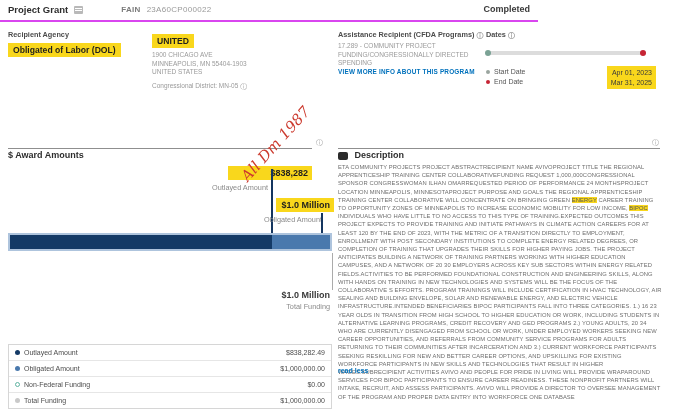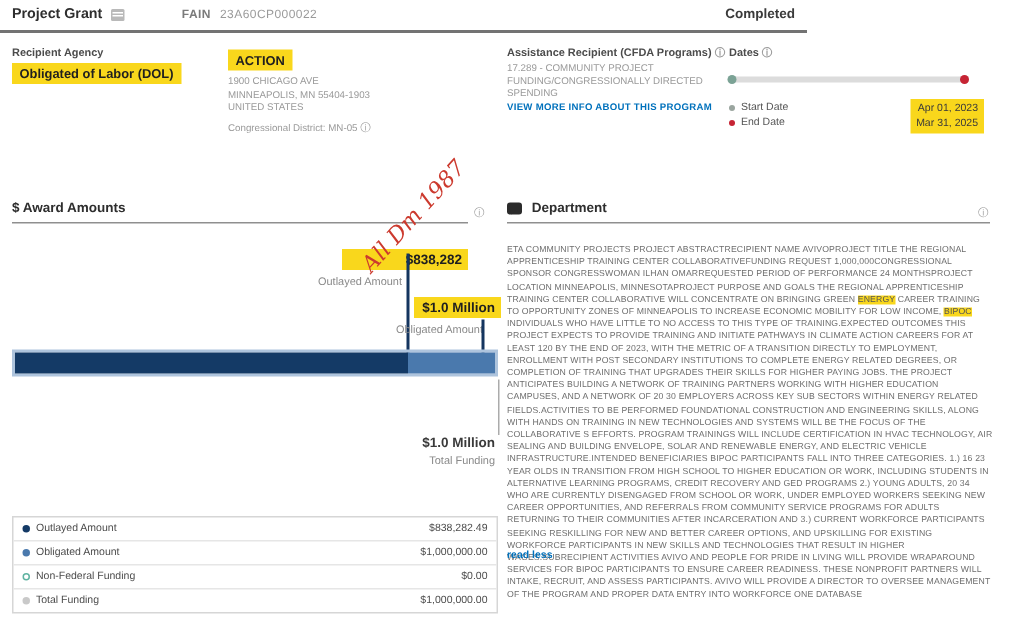--- a/index.html
+++ b/index.html
@@ -1,19 +1,19 @@
 <!DOCTYPE html>
 <html><head>
 <meta charset="utf-8">
 <style>
   html,body{margin:0;padding:0;background:#fff;}
   #app{position:relative;width:680px;height:415px;background:#fff;overflow:hidden;
        font-family:"Liberation Sans",sans-serif;color:#333;}
   
-  .hdr{position:absolute;left:0;top:0;width:538px;height:20px;border-bottom:2px solid #737373;}
+  .hdr{position:absolute;left:0;top:0;width:538px;height:20px;border-bottom:2px solid #d946ef;}
   .hdr-left{position:absolute;left:8px;top:4px;display:flex;align-items:center;gap:6px;}
   .award-type{font-size:9.5px;font-weight:bold;color:#2e2e2e;}
   .fain-icon{width:9px;height:8px;background:#b9b9b9;border-radius:1px;position:relative;}
   .fain-icon:before{content:"";position:absolute;left:1px;top:2px;width:7px;height:1px;background:#fff;box-shadow:0 2px 0 #fff;}
   .fain-label{font-size:8px;font-weight:bold;color:#7b7b7b;letter-spacing:.3px;padding-left:32px;}
   .fain-val{font-size:8px;color:#9a9a9a;letter-spacing:.3px;}
   .status{position:absolute;right:8px;top:4px;font-size:9px;font-weight:bold;color:#3a3a3a;}
   
   .lbl{font-size:7.3px;font-weight:bold;color:#4c4c4c;}
   .hl{display:inline-block;background:#f9d71c;padding:2px 5px;font-size:8.6px;font-weight:bold;color:#1f1f1f;}
@@ -29,21 +29,21 @@
   .timeline{position:absolute;left:0;top:21px;width:160px;height:4px;background:#dcdcdc;border-radius:2px;}
   .dot{position:absolute;top:-1px;width:6px;height:6px;border-radius:50%;}
   .dot-start{left:-1px;background:#7ba295;}
   .dot-end{right:0;background:#c62434;}
   .date-row{position:absolute;left:0;display:flex;align-items:center;gap:4px;font-size:7px;color:#555;}
   .bullet{width:4px;height:4px;border-radius:50%;display:inline-block;}
   .b-start{background:#9aa59f;} .b-end{background:#c62434;}
   .date-vals{position:absolute;right:6px;top:36px;background:#f9d71c;padding:2px 4px;text-align:right;
              font-size:7px;color:#3a3a3a;line-height:9.5px;}
   
-  .sec-title{position:absolute;font-size:9px;font-weight:bold;color:#2e2e2e;}
+  .sec-title{position:absolute;font-size:9px;font-weight:bold;color:#2e2e2e;margin-top:17px;}
   .rule{position:absolute;border-top:1px solid #8f8f8f;}
   .callout-amt{position:absolute;background:#f9d71c;font-size:9px;font-weight:bold;color:#1f1f1f;
                padding:2px 4px;text-align:right;}
   .callout-lbl{position:absolute;font-size:7.3px;color:#8a8a8a;text-align:right;}
   .vline{position:absolute;background:#14355f;width:2px;}
   .bar-outline{position:absolute;left:8px;top:233px;width:324px;height:18px;border:2px solid #aec4dd;
                box-sizing:border-box;display:flex;}
   .seg-outlayed{background:#143a66;width:82%;height:100%;}
   .seg-obligated{background:#4a79ad;width:18%;height:100%;}
   .total-line{position:absolute;left:332px;top:253px;width:1px;height:37px;background:#ababab;}
@@ -84,21 +84,21 @@
     </div>
     <span class="status">Completed</span>
   </div>
 
   <div class="col-awarding">
     <div class="lbl">Recipient Agency</div>
     <div class="hl mt3">Obligated of Labor (DOL)</div>
   </div>
 
   <div class="col-recipient">
-    <div class="hl mt3">ACTION</div>
+    <div class="hl mt3">UNITED</div>
     <div class="tiny mt3">
       <div>1900 CHICAGO AVE</div>
       <div>MINNEAPOLIS, MN 55404-1903</div>
       <div>UNITED STATES</div>
     </div>
     <div class="tiny mt5">
       <span>Congressional District: MN-05</span>
       <span class="info">ⓘ</span>
     </div>
   </div>
@@ -185,21 +185,21 @@
       <span class="name">
           <span class="sw sw-gray"></span>
         <span>Total Funding</span>
         </span>
       <span>$1,000,000.00</span>
     </div>
   </div>
 
   <div class="sec-title" style="left:338px;top:133px;">
     <span class="bubble"></span>
-    <span>Department</span>
+    <span>Description</span>
   </div>
   <span class="info" style="position:absolute;left:652px;top:139px;">ⓘ</span>
   <div class="rule" style="left:338px;top:148px;width:322px;"></div>
   <div class="desc-text" id="descText">ETA COMMUNITY PROJECTS PROJECT ABSTRACTRECIPIENT NAME AVIVOPROJECT TITLE THE REGIONAL APPRENTICESHIP TRAINING CENTER COLLABORATIVEFUNDING REQUEST 1,000,000CONGRESSIONAL SPONSOR CONGRESSWOMAN ILHAN OMARREQUESTED PERIOD OF PERFORMANCE 24 MONTHSPROJECT LOCATION MINNEAPOLIS, MINNESOTAPROJECT PURPOSE AND GOALS THE REGIONAL APPRENTICESHIP TRAINING CENTER COLLABORATIVE WILL CONCENTRATE ON BRINGING GREEN <mark>ENERGY</mark> CAREER TRAINING TO OPPORTUNITY ZONES OF MINNEAPOLIS TO INCREASE ECONOMIC MOBILITY FOR LOW INCOME, <mark>BIPOC</mark> INDIVIDUALS WHO HAVE LITTLE TO NO ACCESS TO THIS TYPE OF TRAINING.EXPECTED OUTCOMES THIS PROJECT EXPECTS TO PROVIDE TRAINING AND INITIATE PATHWAYS IN CLIMATE ACTION CAREERS FOR AT LEAST 120 BY THE END OF 2023, WITH THE METRIC OF A TRANSITION DIRECTLY TO EMPLOYMENT, ENROLLMENT WITH POST SECONDARY INSTITUTIONS TO COMPLETE ENERGY RELATED DEGREES, OR COMPLETION OF TRAINING THAT UPGRADES THEIR SKILLS FOR HIGHER PAYING JOBS. THE PROJECT ANTICIPATES BUILDING A NETWORK OF TRAINING PARTNERS WORKING WITH HIGHER EDUCATION CAMPUSES, AND A NETWORK OF 20 30 EMPLOYERS ACROSS KEY SUB SECTORS WITHIN ENERGY RELATED FIELDS.ACTIVITIES TO BE PERFORMED FOUNDATIONAL CONSTRUCTION AND ENGINEERING SKILLS, ALONG WITH HANDS ON TRAINING IN NEW TECHNOLOGIES AND SYSTEMS WILL BE THE FOCUS OF THE COLLABORATIVE S EFFORTS. PROGRAM TRAININGS WILL INCLUDE CERTIFICATION IN HVAC TECHNOLOGY, AIR SEALING AND BUILDING ENVELOPE, SOLAR AND RENEWABLE ENERGY, AND ELECTRIC VEHICLE INFRASTRUCTURE.INTENDED BENEFICIARIES BIPOC PARTICIPANTS FALL INTO THREE CATEGORIES. 1.) 16 23 YEAR OLDS IN TRANSITION FROM HIGH SCHOOL TO HIGHER EDUCATION OR WORK, INCLUDING STUDENTS IN ALTERNATIVE LEARNING PROGRAMS, CREDIT RECOVERY AND GED PROGRAMS 2.) YOUNG ADULTS, 20 34 WHO ARE CURRENTLY DISENGAGED FROM SCHOOL OR WORK, UNDER EMPLOYED WORKERS SEEKING NEW CAREER OPPORTUNITIES, AND REFERRALS FROM COMMUNITY SERVICE PROGRAMS FOR ADULTS RETURNING TO THEIR COMMUNITIES AFTER INCARCERATION AND 3.) CURRENT WORKFORCE PARTICIPANTS SEEKING RESKILLING FOR NEW AND BETTER CAREER OPTIONS, AND UPSKILLING FOR EXISTING WORKFORCE PARTICIPANTS IN NEW SKILLS AND TECHNOLOGIES THAT RESULT IN HIGHER WAGES.SUBRECIPIENT ACTIVITIES AVIVO AND PEOPLE FOR PRIDE IN LIVING WILL PROVIDE WRAPAROUND SERVICES FOR BIPOC PARTICIPANTS TO ENSURE CAREER READINESS. THESE NONPROFIT PARTNERS WILL INTAKE, RECRUIT, AND ASSESS PARTICIPANTS. AVIVO WILL PROVIDE A DIRECTOR TO OVERSEE MANAGEMENT OF THE PROGRAM AND PROPER DATA ENTRY INTO WORKFORCE ONE DATABASE</div>
   <div class="readless">read less</div>
 
   <div class="scribble">All Dm 1987</div>
 
 </div>
 

